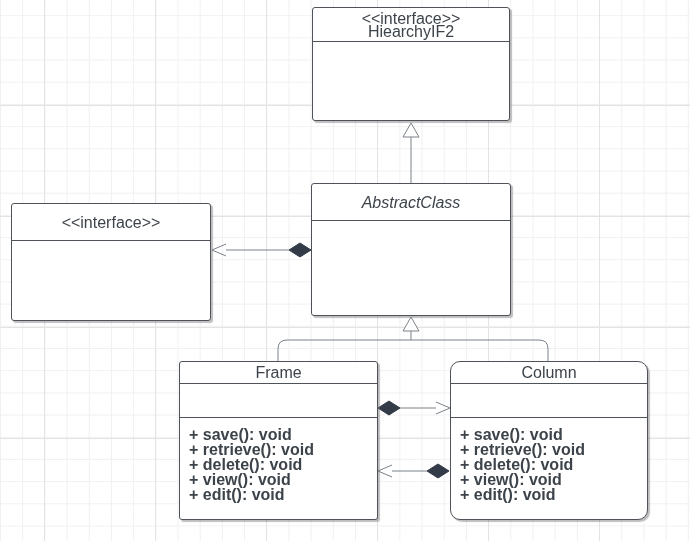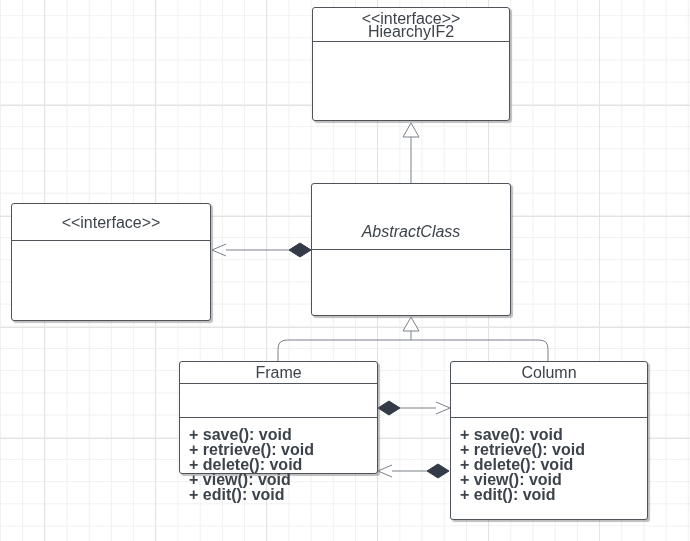--- a/index.html
+++ b/index.html
@@ -110,41 +110,41 @@
   </div>
 
   <div class="uml-box" style="left:11px; top:203px; width:200px; height:118px;">
     <div class="uml-header" style="height:37px;">
       <div class="stereo">&lt;&lt;interface&gt;&gt;</div>
     </div>
     <div class="body"></div>
   </div>
 
   <div class="uml-box" style="left:311px; top:183px; width:200px; height:133px;">
-    <div class="uml-header italic" style="height:37px;margin-top:29px;">
+    <div class="uml-header italic" style="height:37px;">
       <div class="stereo">AbstractClass</div>
     </div>
     <div class="body"></div>
   </div>
 
-  <div class="uml-box" style="left:179px; top:361px; width:199px; height:113px;">
+  <div class="uml-box" style="left:179px; top:361px; width:199px; height:159px;">
     <div class="uml-header" style="height:22px;">
       <div class="cname">Frame</div>
     </div>
     <div class="attrs" style="height:34px;"></div>
     <div class="methods">
       <div class="m-row">+ save(): void</div>
       <div class="m-row">+ retrieve(): void</div>
       <div class="m-row">+ delete(): void</div>
       <div class="m-row">+ view(): void</div>
       <div class="m-row">+ edit(): void</div>
     </div>
   </div>
 
-  <div class="uml-box" style="left:450px; top:361px; width:198px; height:159px;">
+  <div class="uml-box" style="left:450px; top:361px; width:198px; height:159px;border-radius:10px;">
     <div class="uml-header" style="height:22px;">
       <div class="cname">Column</div>
     </div>
     <div class="attrs" style="height:34px;"></div>
     <div class="methods">
       <div class="m-row">+ save(): void</div>
       <div class="m-row">+ retrieve(): void</div>
       <div class="m-row">+ delete(): void</div>
       <div class="m-row">+ view(): void</div>
       <div class="m-row">+ edit(): void</div>

